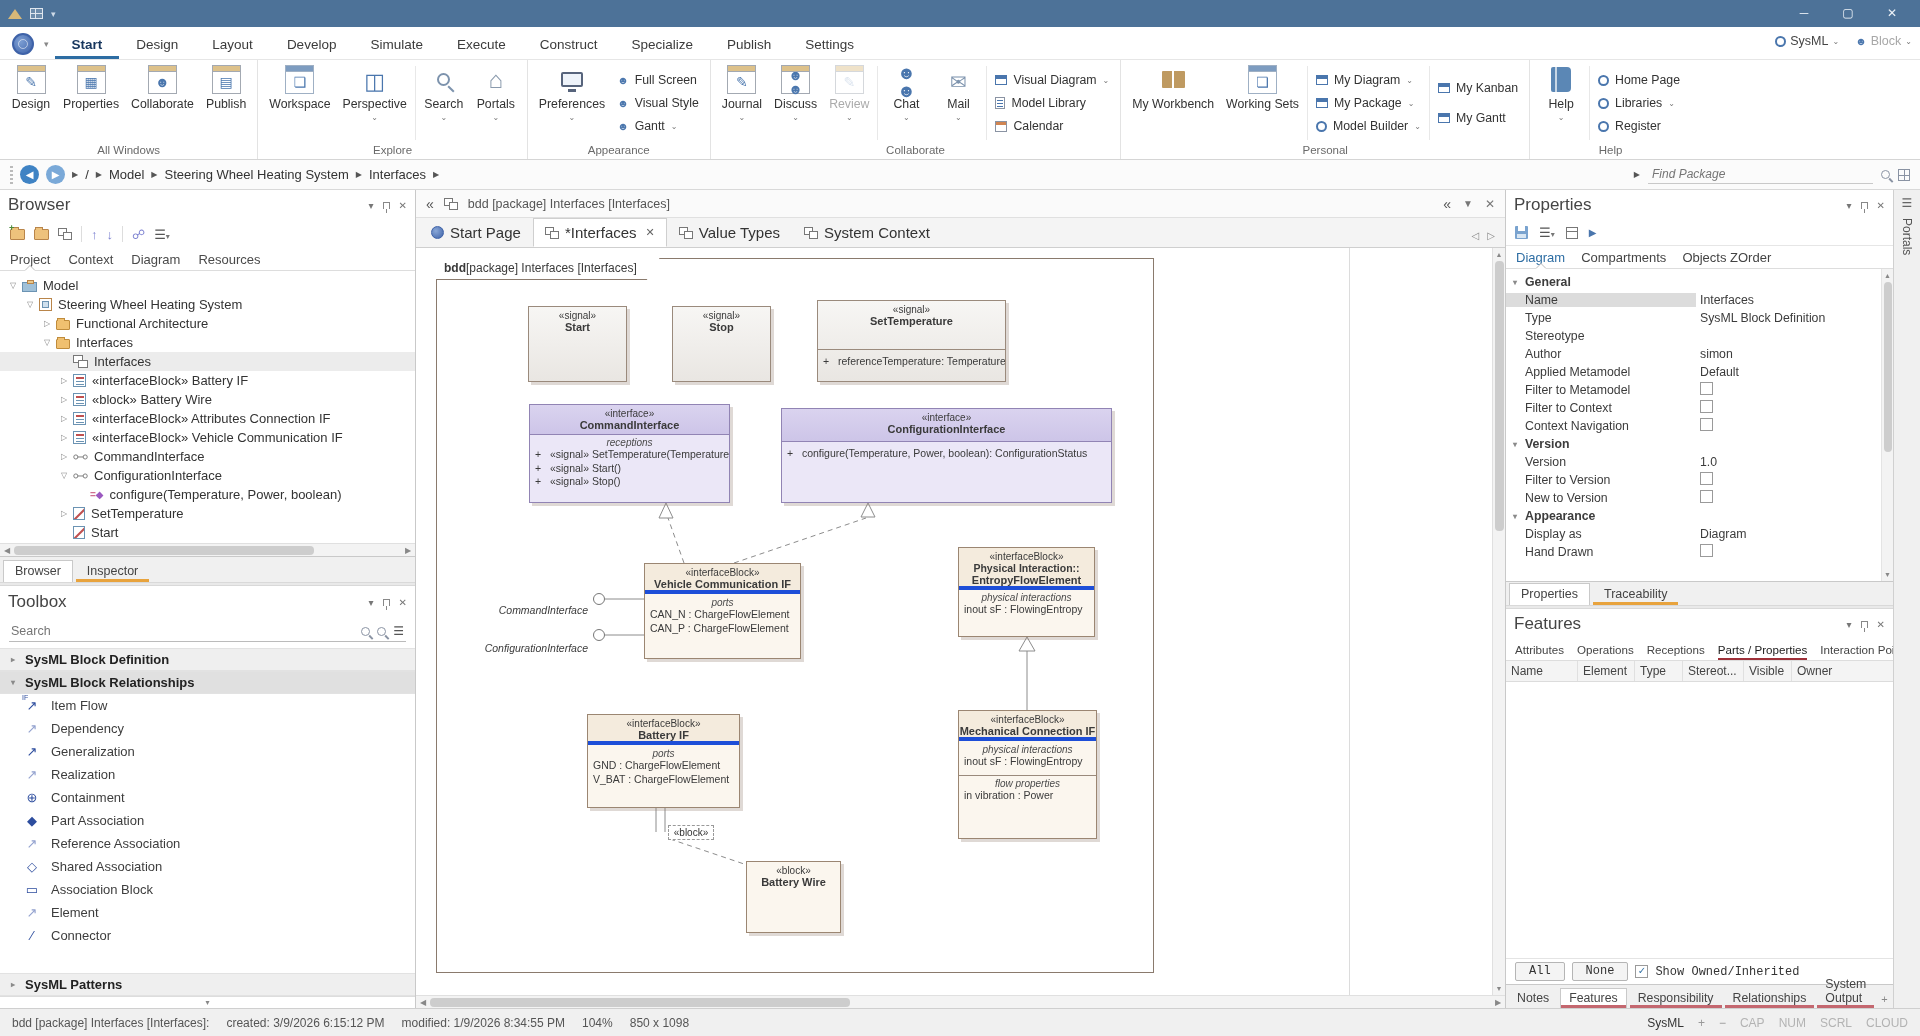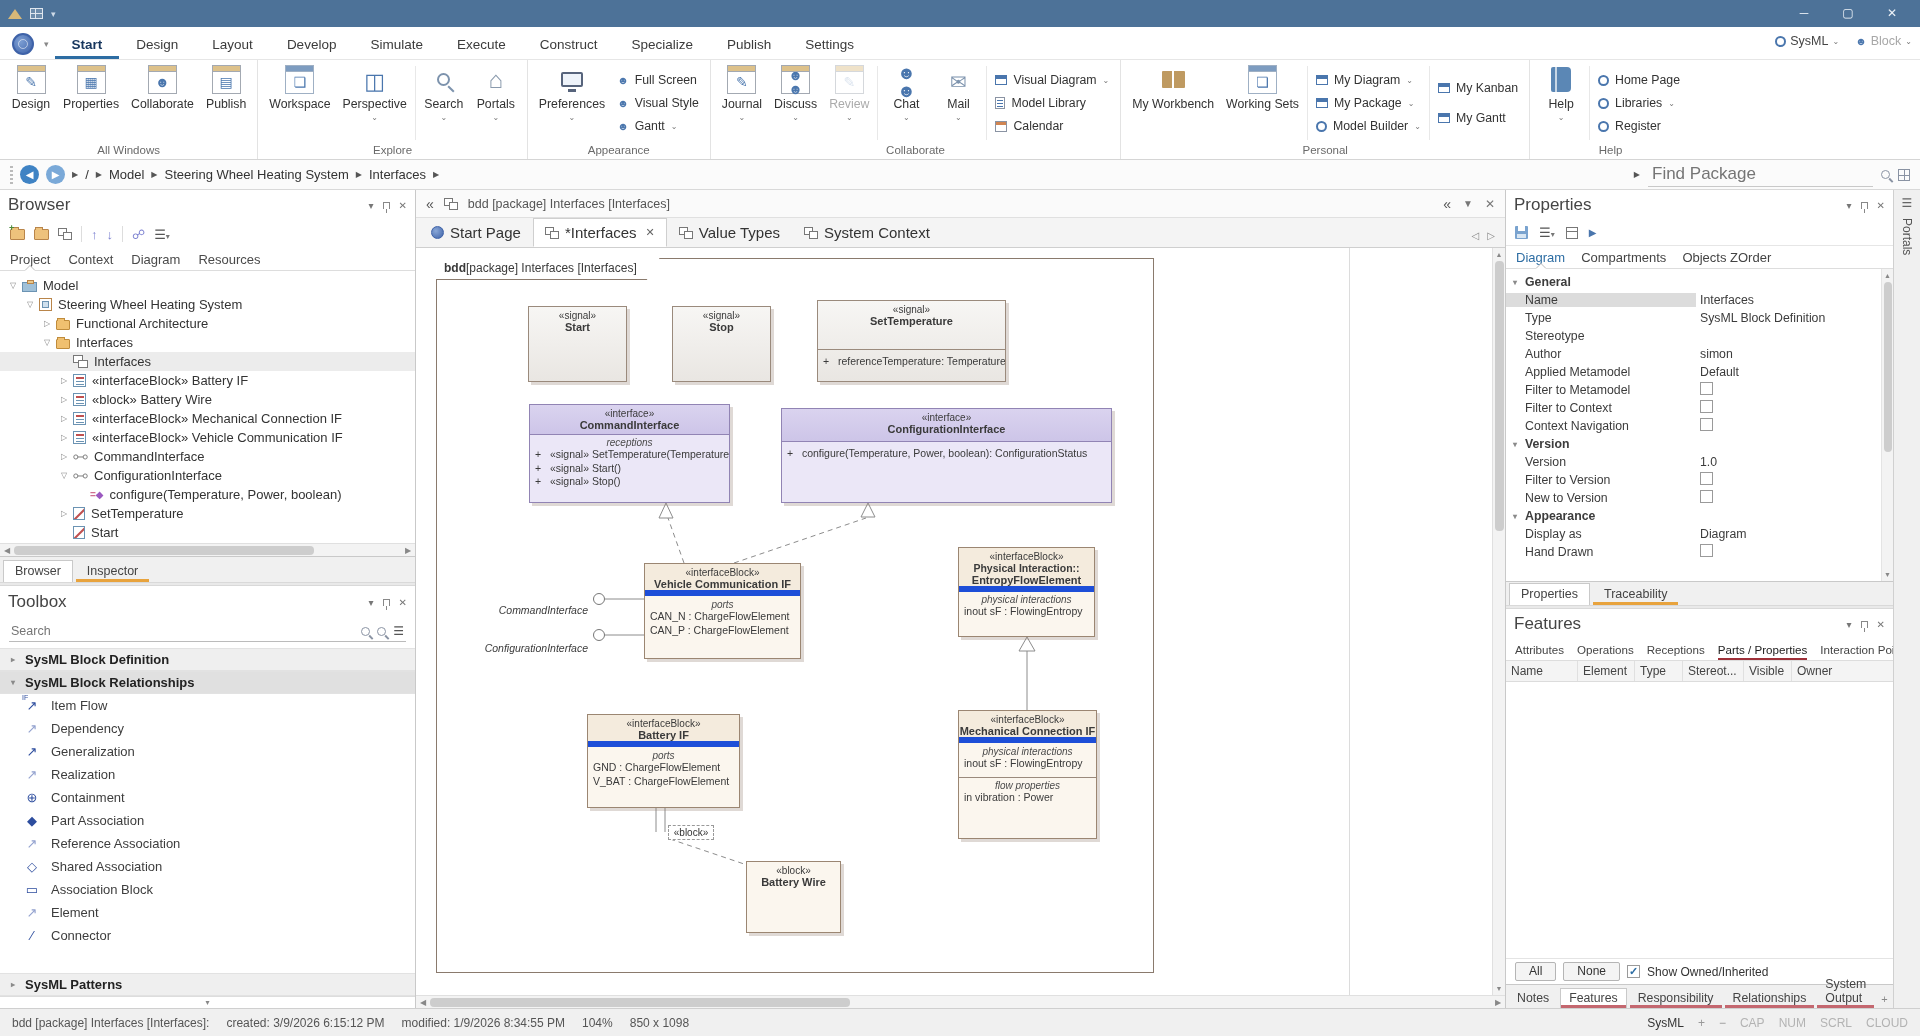--- a/index.html
+++ b/index.html
@@ -68,21 +68,21 @@
   .s-cal::before { content:"";position:absolute;top:0;left:0;right:0;height:3px;background:#d08552; }
 
   
   .breadcrumb { height:30px; background:#fbfbfb; border-bottom:1px solid #d9d9d9; display:flex; align-items:center; padding:0 10px; gap:7px; font-size:13px; }
   .grip { width:3px; height:18px; background:repeating-linear-gradient(#bbb 0 2px, transparent 2px 4px); }
   .navcirc { width:19px;height:19px;border-radius:50%;background:#3f83c4;color:#fff;display:flex;align-items:center;justify-content:center;font-size:10px; }
   .navcirc.fwd { background:#7aa9d8; }
   .bsep { font-size:8px; color:#555; }
   .bitem { color:#333; }
   .findwrap { margin-left:auto; display:flex; align-items:center; gap:8px; }
-  .findbox { width:225px; border:none; border-bottom:1px solid #c9c9c9; background:transparent; font-size:17px; padding:2px 4px; color:#404040; font-family:"Liberation Sans",sans-serif; }
+  .findbox { width:225px; border:none; border-bottom:1px solid #c9c9c9; background:transparent; font-size:12px; padding:2px 4px; color:#404040; font-family:"Liberation Sans",sans-serif;font-style:italic; }
   .minimag { width:9px;height:9px;border:1.5px solid #8a93a3;border-radius:50%;position:relative;display:inline-block; }
   .minimag::after { content:"";position:absolute;width:1.5px;height:5px;background:#8a93a3;left:8px;top:7px;transform:rotate(-45deg); }
   .gridico { width:12px;height:12px;border:1px solid #8a93a3;display:inline-block;position:relative; }
   .gridico::before { content:"";position:absolute;left:5px;top:0;bottom:0;width:1px;background:#8a93a3; }
   .gridico::after { content:"";position:absolute;top:5px;left:0;right:0;height:1px;background:#8a93a3; }
 
   
   .workspace { height:818px; display:flex; }
   .leftcol { width:416px; display:flex; flex-direction:column; border-right:1px solid #c9c9c9; background:#fff; }
   .rightcol { width:388px; display:flex; flex-direction:column; border-left:1px solid #c9c9c9; background:#fff; }
@@ -170,21 +170,21 @@
   .uml .st { font-size:10px; }
   .uml .nm { font-weight:bold; font-size:11px; }
   .uml .cmplbl { font-style:italic; text-align:center; font-size:10px; color:#4a4a4a; }
   .uml .crow { text-align:left; padding:0 5px; line-height:13.5px; white-space:pre; overflow:hidden; }
   .sig { background:linear-gradient(#f7f6f4,#e9e6e2); border-color:#9a8a7c; }
   .divline { border-top:1px solid #9a8a7c; margin-top:2px; }
   .iface { background:#ebe7f7; border-color:#9184b4; }
   .iface .hd { background:linear-gradient(#dad3ef,#cdc5e8); border-bottom:1px solid #9184b4; padding-bottom:3px; }
   .iblock { background:#fbf6ee; border-color:#9b8672; }
   .iblock .hd { background:#f4ebdd; border-bottom:1px solid #b8a astuff; }
-  .iblock .hd { border-bottom:6px solid #1d4ed8; }
+  .iblock .hd { border-bottom:4px solid #1d4ed8; }
   .freelabel { position:absolute; font-style:italic; font-size:10.5px; color:#3a3a3a; text-align:right; }
   .blocklabel { position:absolute; border:1px dashed #999; background:#fff; font-size:10px; text-align:center; padding:1px 3px; }
   .connsvg { position:absolute; inset:0; pointer-events:none; }
   .vscroll { position:absolute; top:0; bottom:0; right:0; width:13px; background:#f3f3f3; border-left:1px solid #e0e0e0; display:flex; flex-direction:column; align-items:center; }
   .vscroll .sarrow { font-size:7px; color:#888; padding:3px 0; }
   .vthumb { width:9px; background:#cdcdcd; border-radius:4px; }
 
   
   .ptoolbar { height:26px; display:flex; align-items:center; gap:11px; padding:0 9px; border-bottom:1px solid #e6e6e6; color:#666; }
   .saveico { width:13px;height:13px;background:#7aa3cf;position:relative;border-radius:1px; }
@@ -209,21 +209,21 @@
   .cbox.checked { color:#2d6da3; font-size:11px; line-height:11px; text-align:center; font-weight:bold; }
   .pgscroll { position:absolute; right:0; top:0; bottom:0; width:12px; background:#f3f3f3; border-left:1px solid #e4e4e4; display:flex; flex-direction:column; align-items:center; }
 
   
   .ftabs { display:flex; gap:13px; height:22px; align-items:center; padding:0 9px; font-size:11.6px; color:#444; border-bottom:1px solid #ddd; white-space:nowrap; }
   .ftab { height:100%; display:flex; align-items:center; }
   .ftab.active { box-shadow:inset 0 -2px 0 #9e3039; color:#222; }
   .fthead { height:21px; display:flex; background:#f4f4f4; border-bottom:1px solid #dcdcdc; font-size:12px; color:#444; align-items:center; }
   .fth { padding-left:5px; border-right:1px solid #e0e0e0; height:100%; display:flex; align-items:center; }
   .fbody { flex:1; background:#fff; }
-  .ffoot { height:26px; display:flex; align-items:center; gap:7px; padding:0 9px; border-top:1px solid #e4e4e4; font-size:12px; }
+  .ffoot { height:26px; display:flex; align-items:center; gap:7px; padding:0 9px; border-top:1px solid #e4e4e4; font-size:12px;font-family:Liberation Mono, monospace; }
   .fbtn { border:1px solid #b5b5b5; background:#f4f4f4; padding:1px 13px 2px; font-size:12px; border-radius:2px; color:#333; }
   .fbottomtabs { display:flex; align-items:flex-end; background:#f0f0f0; border-top:1px solid #c9c9c9; padding:3px 3px 0; gap:3px; height:24px; font-size:12.3px; }
   .fbt { padding:2px 8px 3px; color:#444; }
   .fbt.active { background:#fff; border:1px solid #c9c9c9; border-bottom:none; box-shadow:inset 0 -3px 0 #c4676f; }
   .fbt.red { box-shadow:inset 0 -3px 0 #c4676f; }
   .fbicons { margin-left:auto; display:flex; gap:8px; align-items:center; color:#888; font-size:11px; padding:0 4px 3px; }
 
   
   .statusbar { height:28px; background:#f0f0f0; border-top:1px solid #cfcfcf; display:flex; align-items:center; padding:0 12px; font-size:12px; color:#555; gap:17px; }
   .statusbar .sright { margin-left:auto; display:flex; align-items:center; gap:14px; }
@@ -578,21 +578,21 @@
             <span>«interfaceBlock» Battery IF</span>
           </div>
           <div class="trow" style="padding-left: 57px;">
             <span class="tarrow">▷</span>
             <span class="ti ti-elem"></span>
             <span>«block» Battery Wire</span>
           </div>
           <div class="trow" style="padding-left: 57px;">
             <span class="tarrow">▷</span>
             <span class="ti ti-elem"></span>
-            <span>«interfaceBlock» Mechanical Connection IF</span>
+            <span>«interfaceBlock» Attributes Connection IF</span>
           </div>
           <div class="trow" style="padding-left: 57px;">
             <span class="tarrow">▷</span>
             <span class="ti ti-elem"></span>
             <span>«interfaceBlock» Vehicle Communication IF</span>
           </div>
           <div class="trow" style="padding-left: 57px;">
             <span class="tarrow">▷</span>
             <svg class="ti" viewBox="0 0 16 13">
               <circle cx="3" cy="7" r="2.2" fill="#fff" stroke="#777"></circle>

